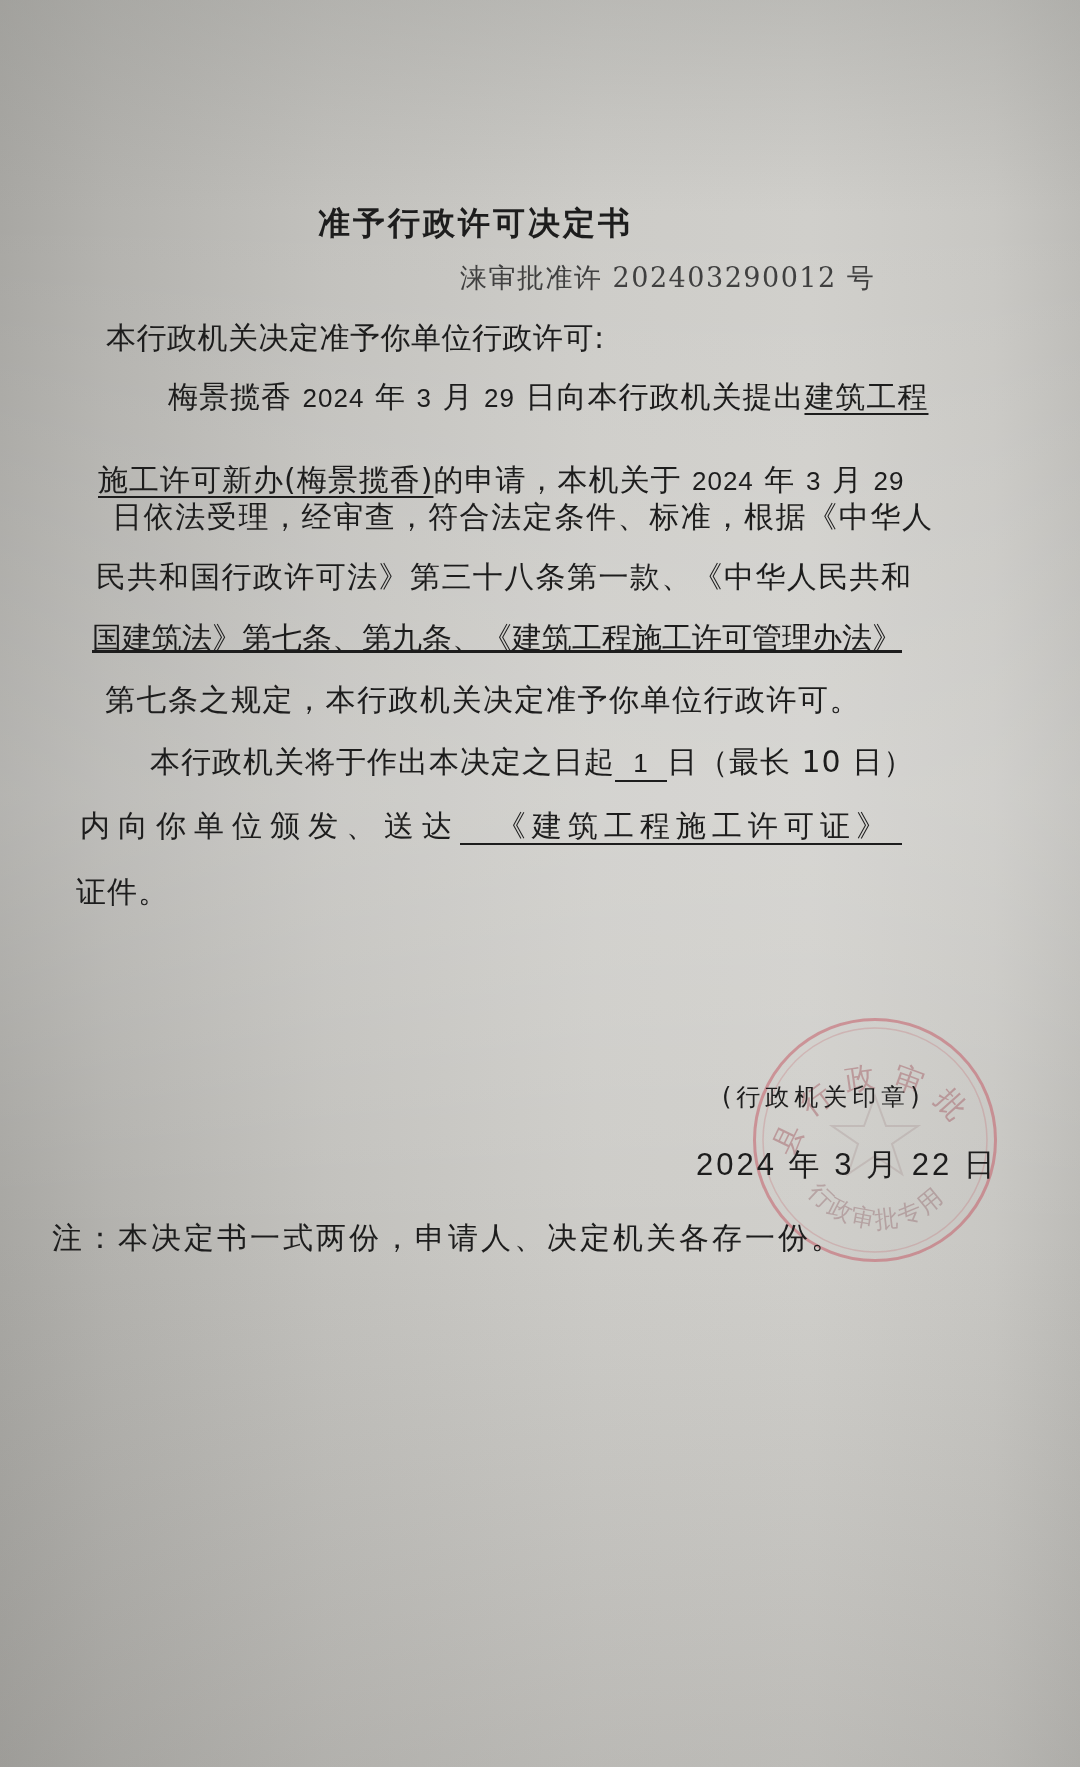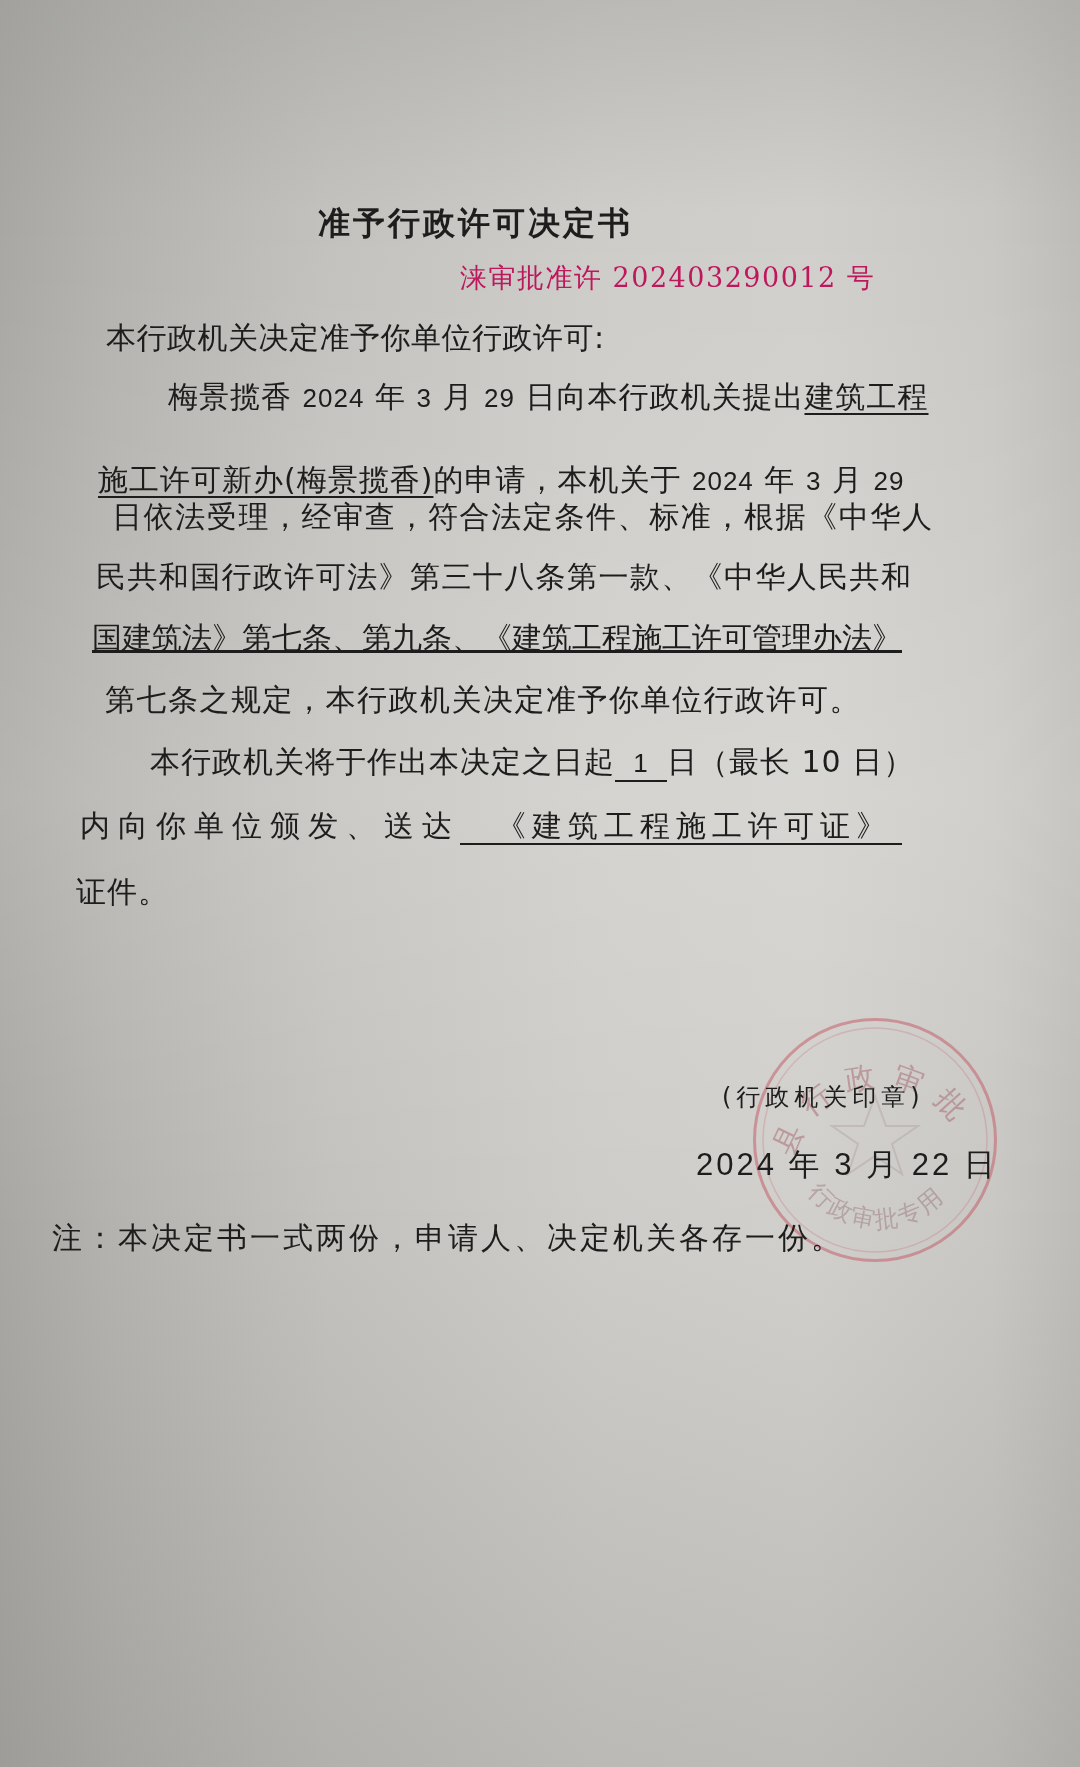--- a/index.html
+++ b/index.html
@@ -8,21 +8,21 @@
       background: linear-gradient(90deg, #a8a7a3 0%, #b3b2ae 10%, #c2c1bd 30%, #cdccc8 55%, #d0cfcb 75%, #c8c7c3 92%, #bdbcb8 100%);
       font-family: "DejaVu Sans", "Liberation Sans", sans-serif;
       color: #1d1d1d;
     }
     .vshade {
       position: absolute; inset: 0; pointer-events: none;
       background: linear-gradient(180deg, rgba(150,150,146,0.35) 0%, rgba(255,255,255,0) 12%, rgba(255,255,255,0.15) 45%, rgba(255,255,255,0) 70%, rgba(120,118,114,0.22) 100%);
     }
     .line { position: absolute; white-space: nowrap; font-size: 30px; line-height: 40px; letter-spacing: 1px; }
     .title { position: absolute; left: 318px; top: 200px; font-size: 32px; line-height: 46px; font-weight: bold; letter-spacing: 3px; white-space: nowrap; font-family: "DejaVu Sans", sans-serif; }
-    .docno { left: 460px; top: 258px; font-size: 27px; letter-spacing: 1.5px; font-family: "DejaVu Serif", serif; color: #be185d; }
+    .docno { left: 460px; top: 258px; font-size: 27px; letter-spacing: 1.5px; font-family: "DejaVu Serif", serif; color: #404040; }
     .u { text-decoration: underline; text-decoration-thickness: 2px; text-underline-offset: 6px; }
     .num { font-family: "Liberation Sans", sans-serif; font-size: 26px; }
     .wide { letter-spacing: 8px; }
     .blank-u { display: inline-block; border-bottom: 2px solid #1d1d1d; line-height: 34px; }
     .seal {
       position: absolute; left: 753px; top: 1018px; width: 244px; height: 244px;
       border: 3px solid rgba(196,95,105,0.55); border-radius: 50%; box-sizing: border-box;
     }
     .seal svg { position: absolute; left: -3px; top: -3px; }
     .seal-text { position: absolute; font-size: 24px; line-height: 40px; white-space: nowrap; letter-spacing: 5px; }

